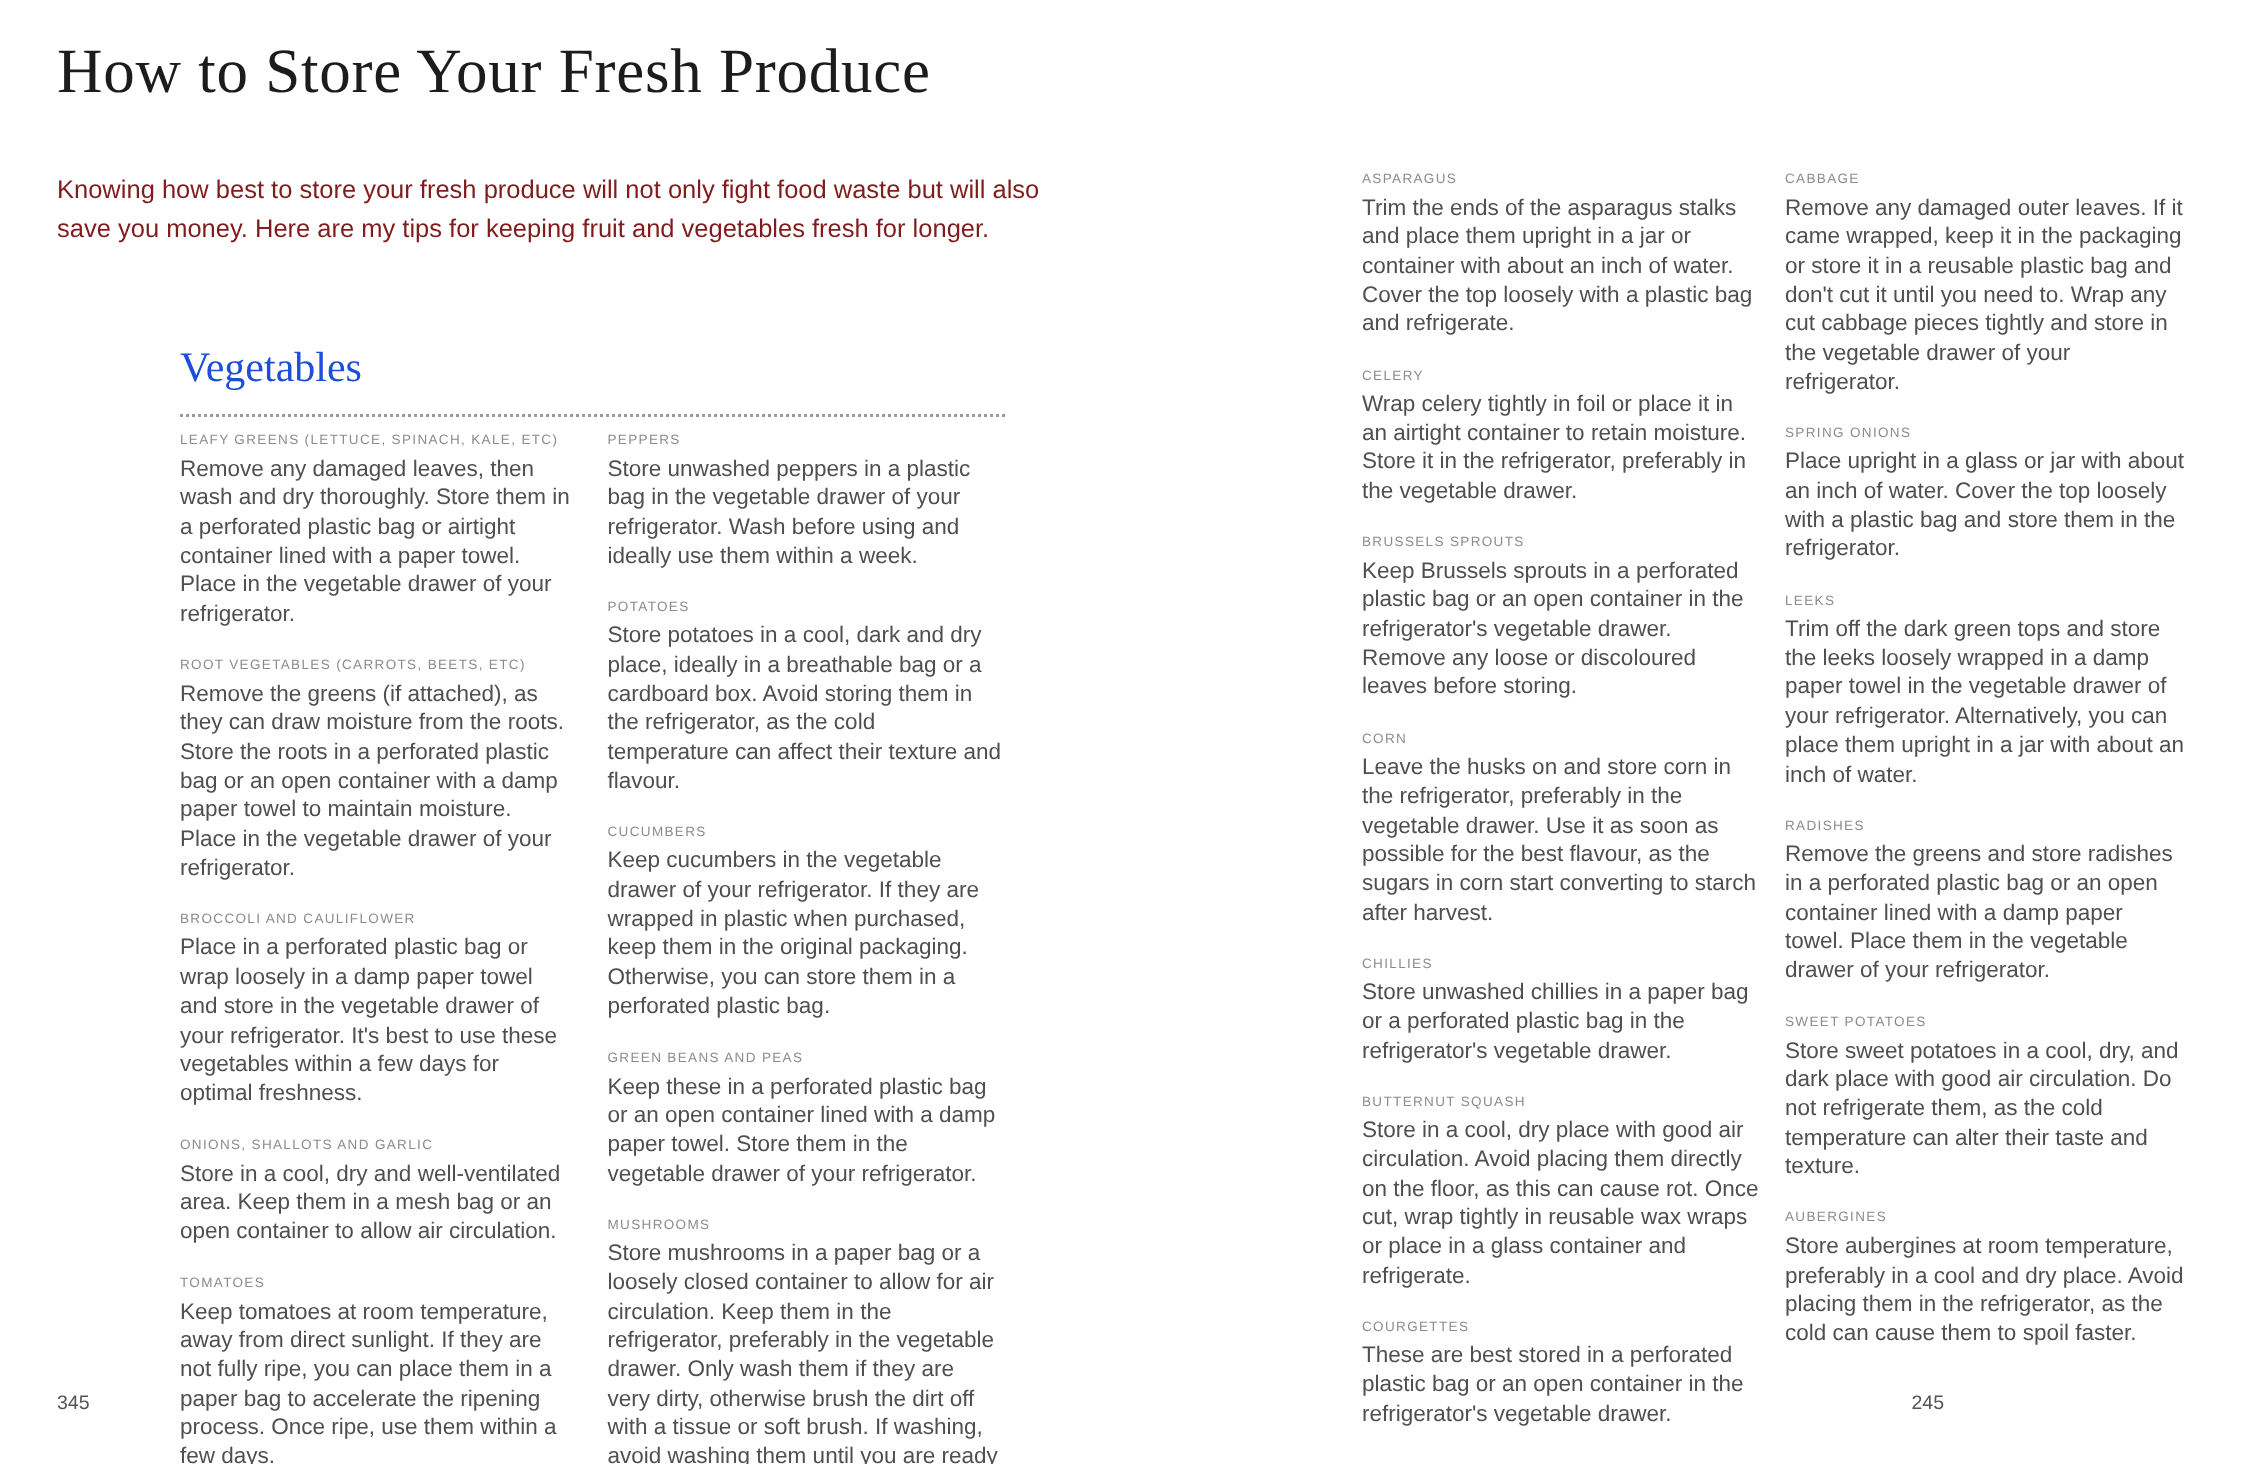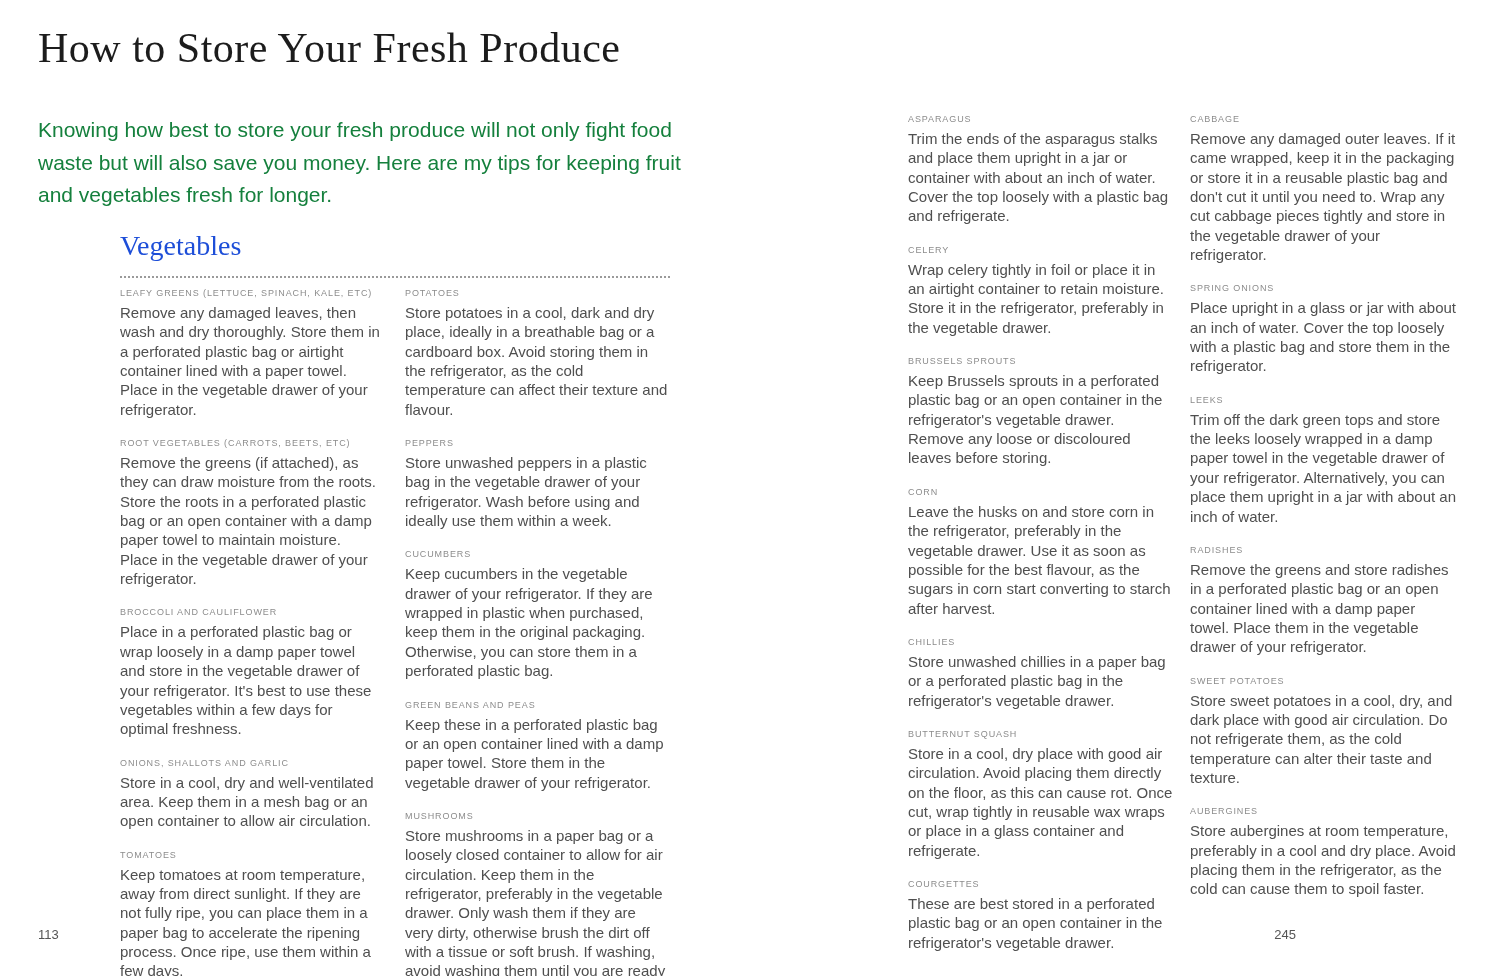--- a/index.html
+++ b/index.html
@@ -16,23 +16,23 @@
     position: absolute; left: 38px; top: 24px;
     font-family: "Liberation Serif", serif;
     font-weight: 400;
     font-size: 42px;
     letter-spacing: 0.5px;
     color: #1c1c1c;
   }
   .intro {
     position: absolute; left: 38px; top: 114px;
     width: 655px;
-    font-size: 21px;
+    font-size: 17px;
     line-height: 1.55;
-    color: #15803d;
+    color: #7f1d1d;
   }
   .section {
     position: absolute; left: 120px; top: 230px; width: 550px;
   }
   .section-heading {
     font-family: "Liberation Serif", serif;
     font-weight: 400;
     font-size: 28px;
     color: #1d4ed8;
     margin-bottom: 14px;
@@ -110,30 +110,30 @@
     <div class="entry-text">Store in a cool, dry and well-ventilated area. Keep them in a mesh bag or an open container to allow air circulation.</div>
   </div>
 
   <div class="entry">
     <div class="entry-label">TOMATOES</div>
     <div class="entry-text">Keep tomatoes at room temperature, away from direct sunlight. If they are not fully ripe, you can place them in a paper bag to accelerate the ripening process. Once ripe, use them within a few days.</div>
   </div>
 </div>
   <div class="col col-2">
   <div class="entry">
+    <div class="entry-label">PEPPERS</div>
+    <div class="entry-text">Store unwashed peppers in a plastic bag in the vegetable drawer of your refrigerator. Wash before using and ideally use them within a week.</div>
+  </div>
+
+  <div class="entry">
     <div class="entry-label">POTATOES</div>
     <div class="entry-text">Store potatoes in a cool, dark and dry place, ideally in a breathable bag or a cardboard box. Avoid storing them in the refrigerator, as the cold temperature can affect their texture and flavour.</div>
   </div>
 
   <div class="entry">
-    <div class="entry-label">PEPPERS</div>
-    <div class="entry-text">Store unwashed peppers in a plastic bag in the vegetable drawer of your refrigerator. Wash before using and ideally use them within a week.</div>
-  </div>
-
-  <div class="entry">
     <div class="entry-label">CUCUMBERS</div>
     <div class="entry-text">Keep cucumbers in the vegetable drawer of your refrigerator. If they are wrapped in plastic when purchased, keep them in the original packaging. Otherwise, you can store them in a perforated plastic bag.</div>
   </div>
 
   <div class="entry">
     <div class="entry-label">GREEN BEANS AND PEAS</div>
     <div class="entry-text">Keep these in a perforated plastic bag or an open container lined with a damp paper towel. Store them in the vegetable drawer of your refrigerator.</div>
   </div>
 
   <div class="entry">
@@ -202,17 +202,17 @@
     <div class="entry-label">SWEET POTATOES</div>
     <div class="entry-text">Store sweet potatoes in a cool, dry, and dark place with good air circulation. Do not refrigerate them, as the cold temperature can alter their taste and texture.</div>
   </div>
 
   <div class="entry">
     <div class="entry-label">AUBERGINES</div>
     <div class="entry-text">Store aubergines at room temperature, preferably in a cool and dry place. Avoid placing them in the refrigerator, as the cold can cause them to spoil faster.</div>
   </div>
 </div>
 
-  <div class="page-number page-number-left">113</div>
+  <div class="page-number page-number-left">345</div>
 
   <div class="page-number page-number-right">245</div>
 
 </div>
 
 </body></html>

